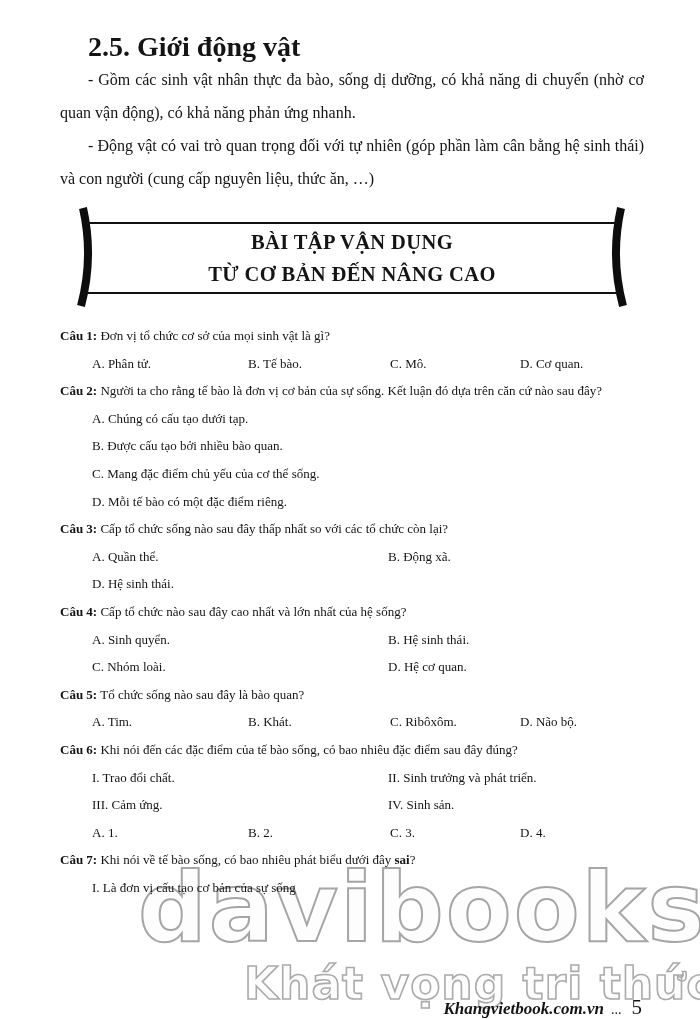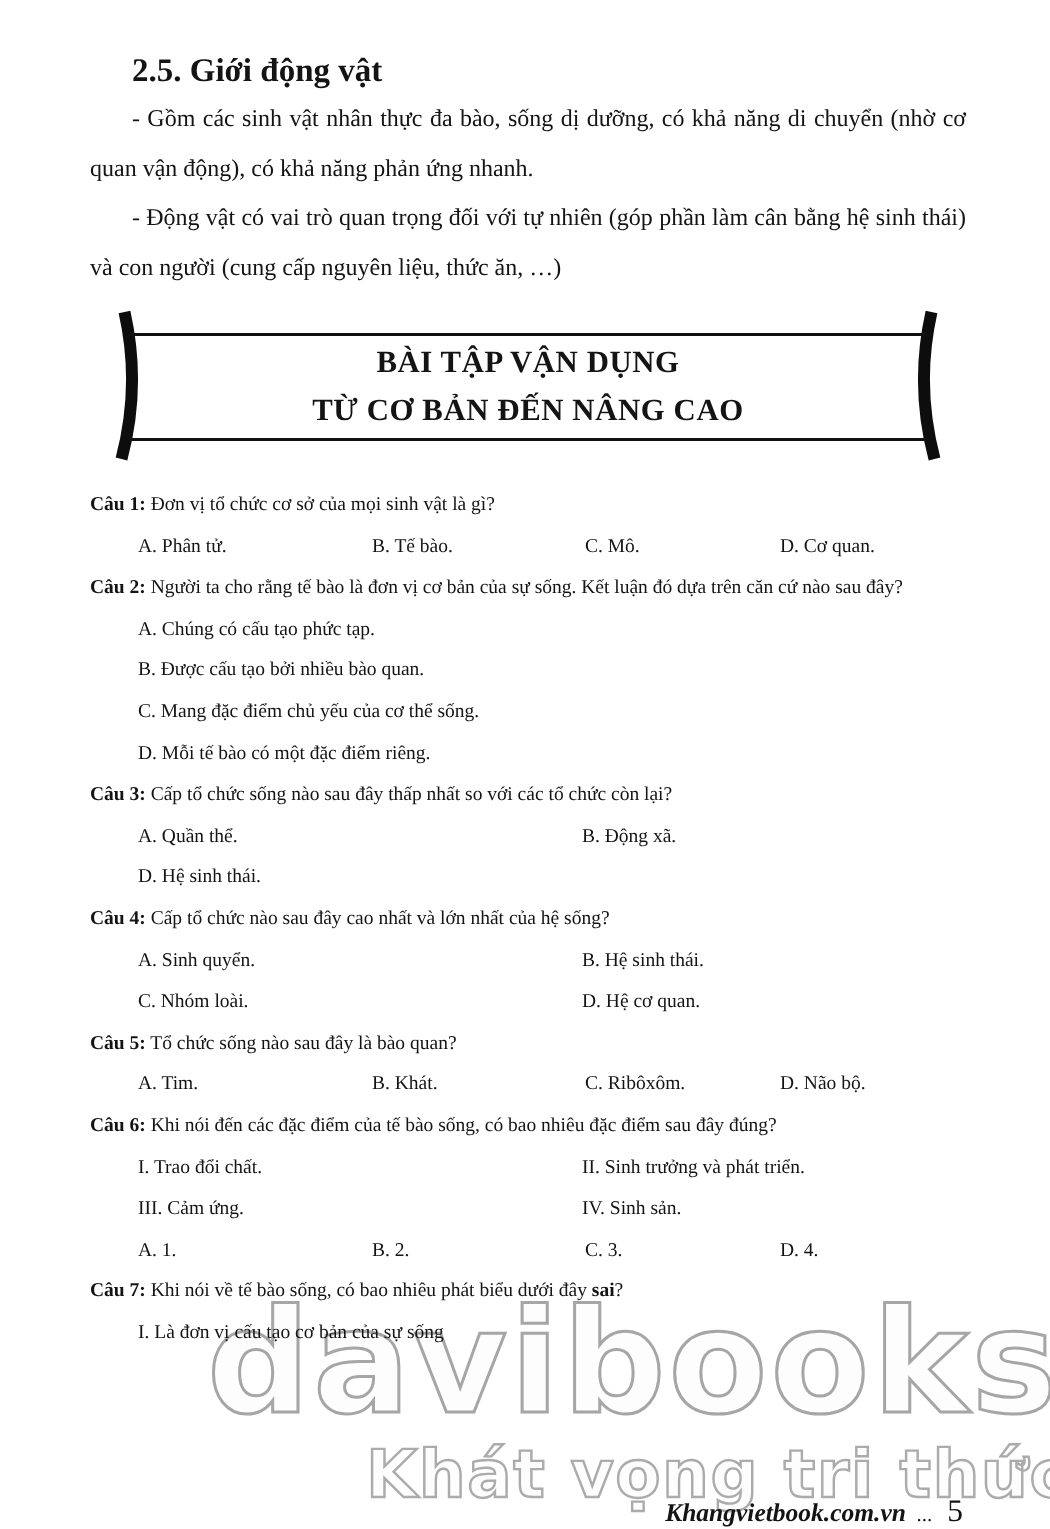--- a/index.html
+++ b/index.html
@@ -8,21 +8,21 @@
     background:#ffffff;
     color:#141414;
     font-family:"Liberation Serif", serif;
     position:relative;
     overflow:hidden;
   }
   .page { position:relative; z-index:2; padding:30px 56px 0 60px; }
 
   
   .intro-heading {
-    font-weight:bold; font-size:22px; line-height:33px;
+    font-weight:bold; font-size:28px; line-height:33px;
     padding-left:28px;
   }
   .intro-para {
     font-size:16px; line-height:33px;
     text-align:justify; text-indent:28px;
   }
 
   
   .banner { position:relative; height:104px; margin:10px 6px 13px 6px; }
   .banner-rule-top, .banner-rule-bottom {
@@ -110,21 +110,21 @@
       <div class="row4">
         <span class="c1">A. Phân tử.</span>
         <span class="c2">B. Tế bào.</span>
         <span class="c3">C. Mô.</span>
         <span class="c4">D. Cơ quan.</span>
       </div>
     </div>
 
     <div>
       <div class="q-stem"><span class="q-label">Câu 2:</span> <span>Người ta cho rằng tế bào là đơn vị cơ bản của sự sống. Kết luận đó dựa trên căn cứ nào sau đây?</span></div>
-      <div class="optline">A. Chúng có cấu tạo phức tạp.</div>
+      <div class="optline">A. Chúng có cấu tạo dưới tạp.</div>
       <div class="optline">B. Được cấu tạo bởi nhiều bào quan.</div>
       <div class="optline">C. Mang đặc điểm chủ yếu của cơ thể sống.</div>
       <div class="optline">D. Mỗi tế bào có một đặc điểm riêng.</div>
     </div>
 
     <div>
       <div class="q-stem nowrap"><span class="q-label">Câu 3:</span> <span>Cấp tổ chức sống nào sau đây thấp nhất so với các tổ chức còn lại?</span></div>
       <div class="row2">
         <span class="c1">A. Quần thể.</span>
         <span class="c2">B. Động  xã.</span>

